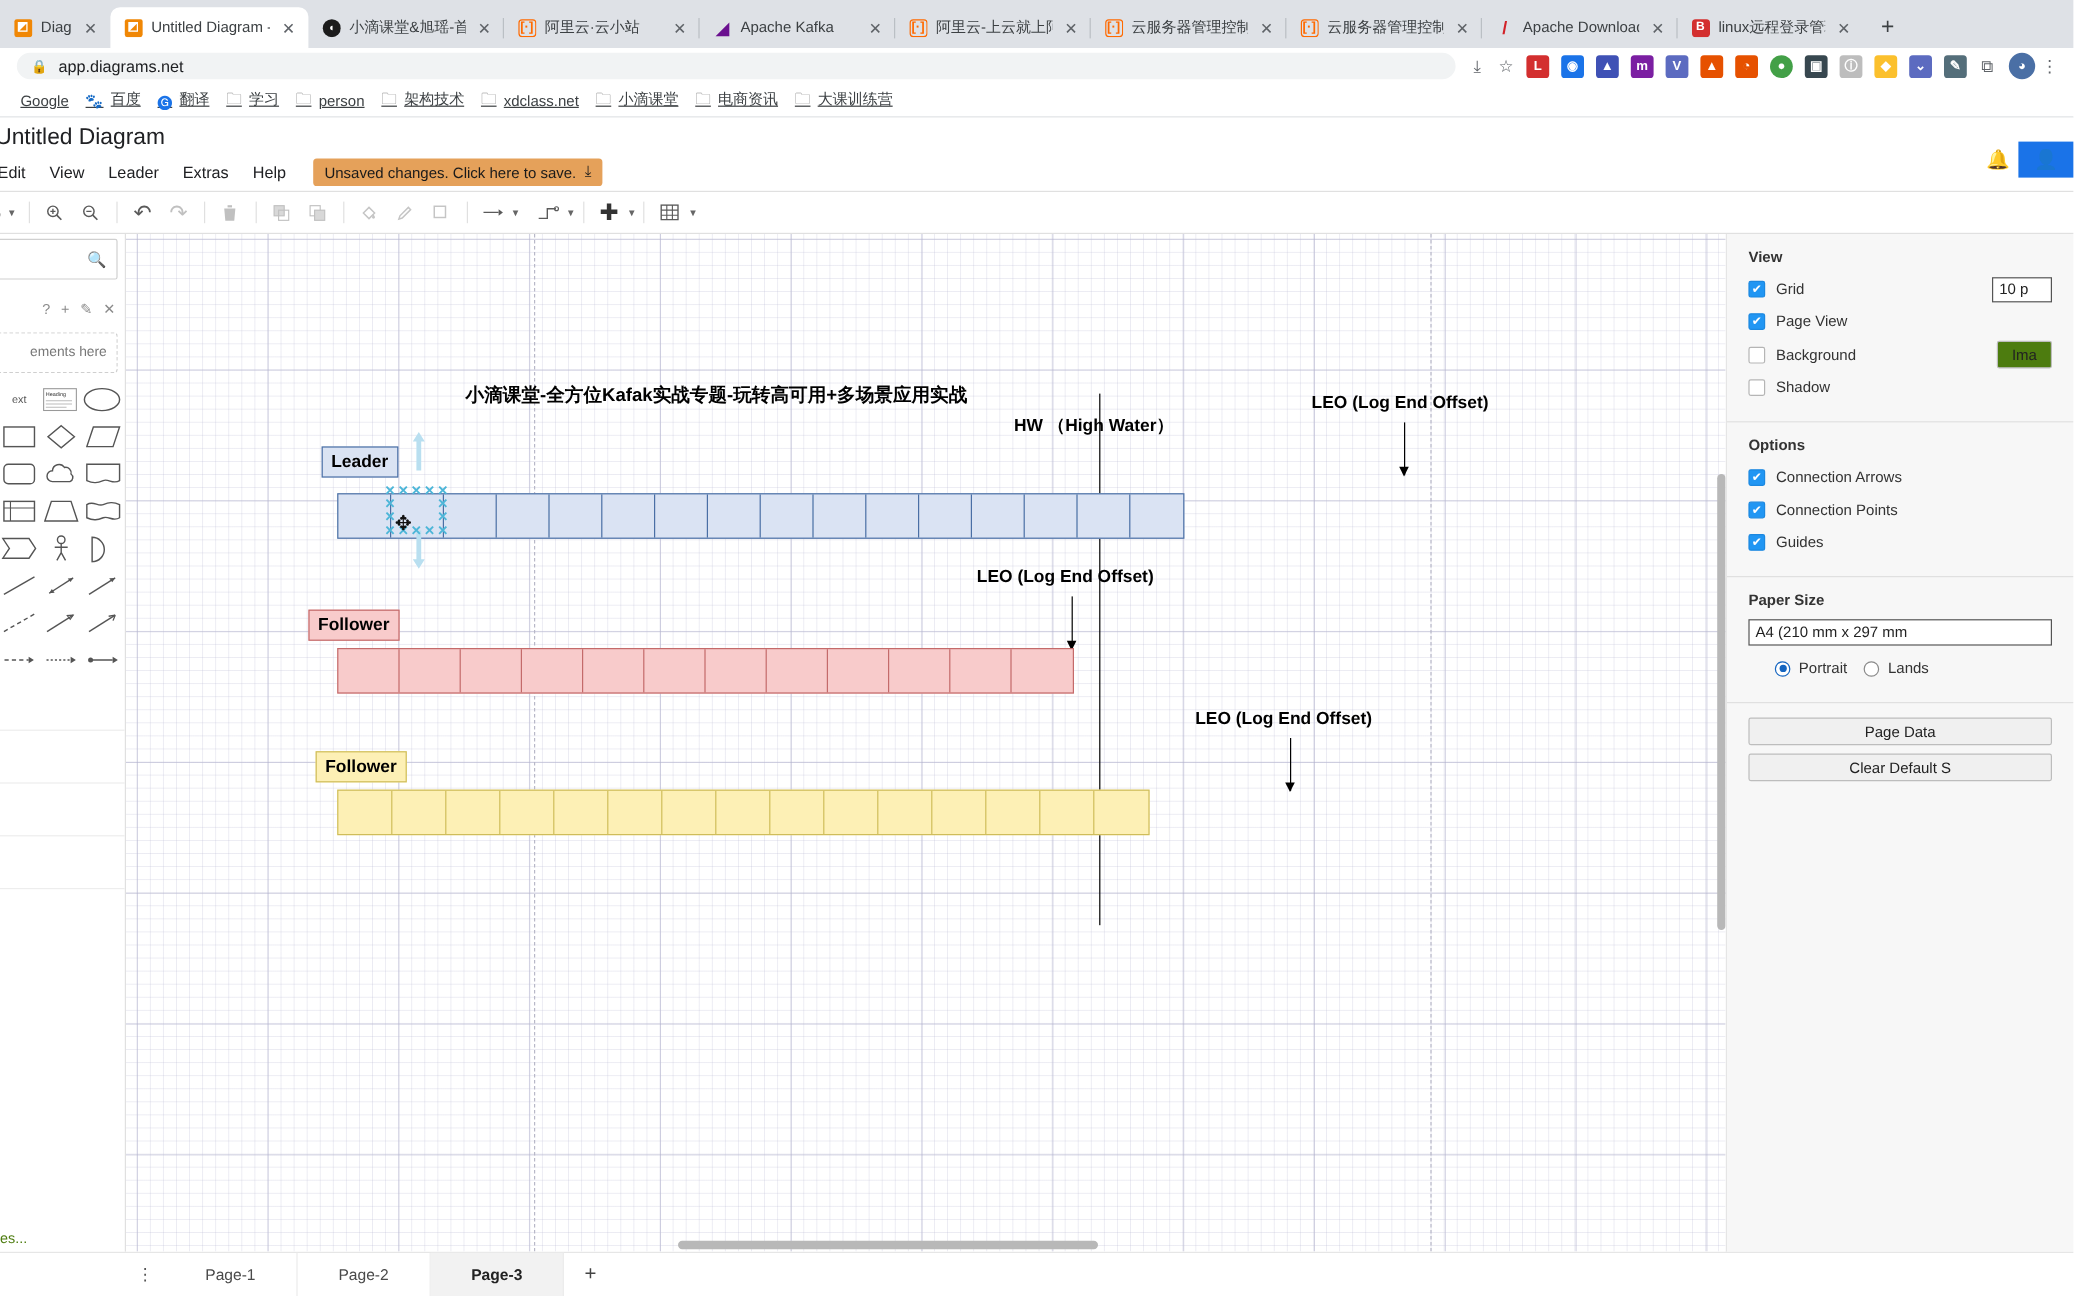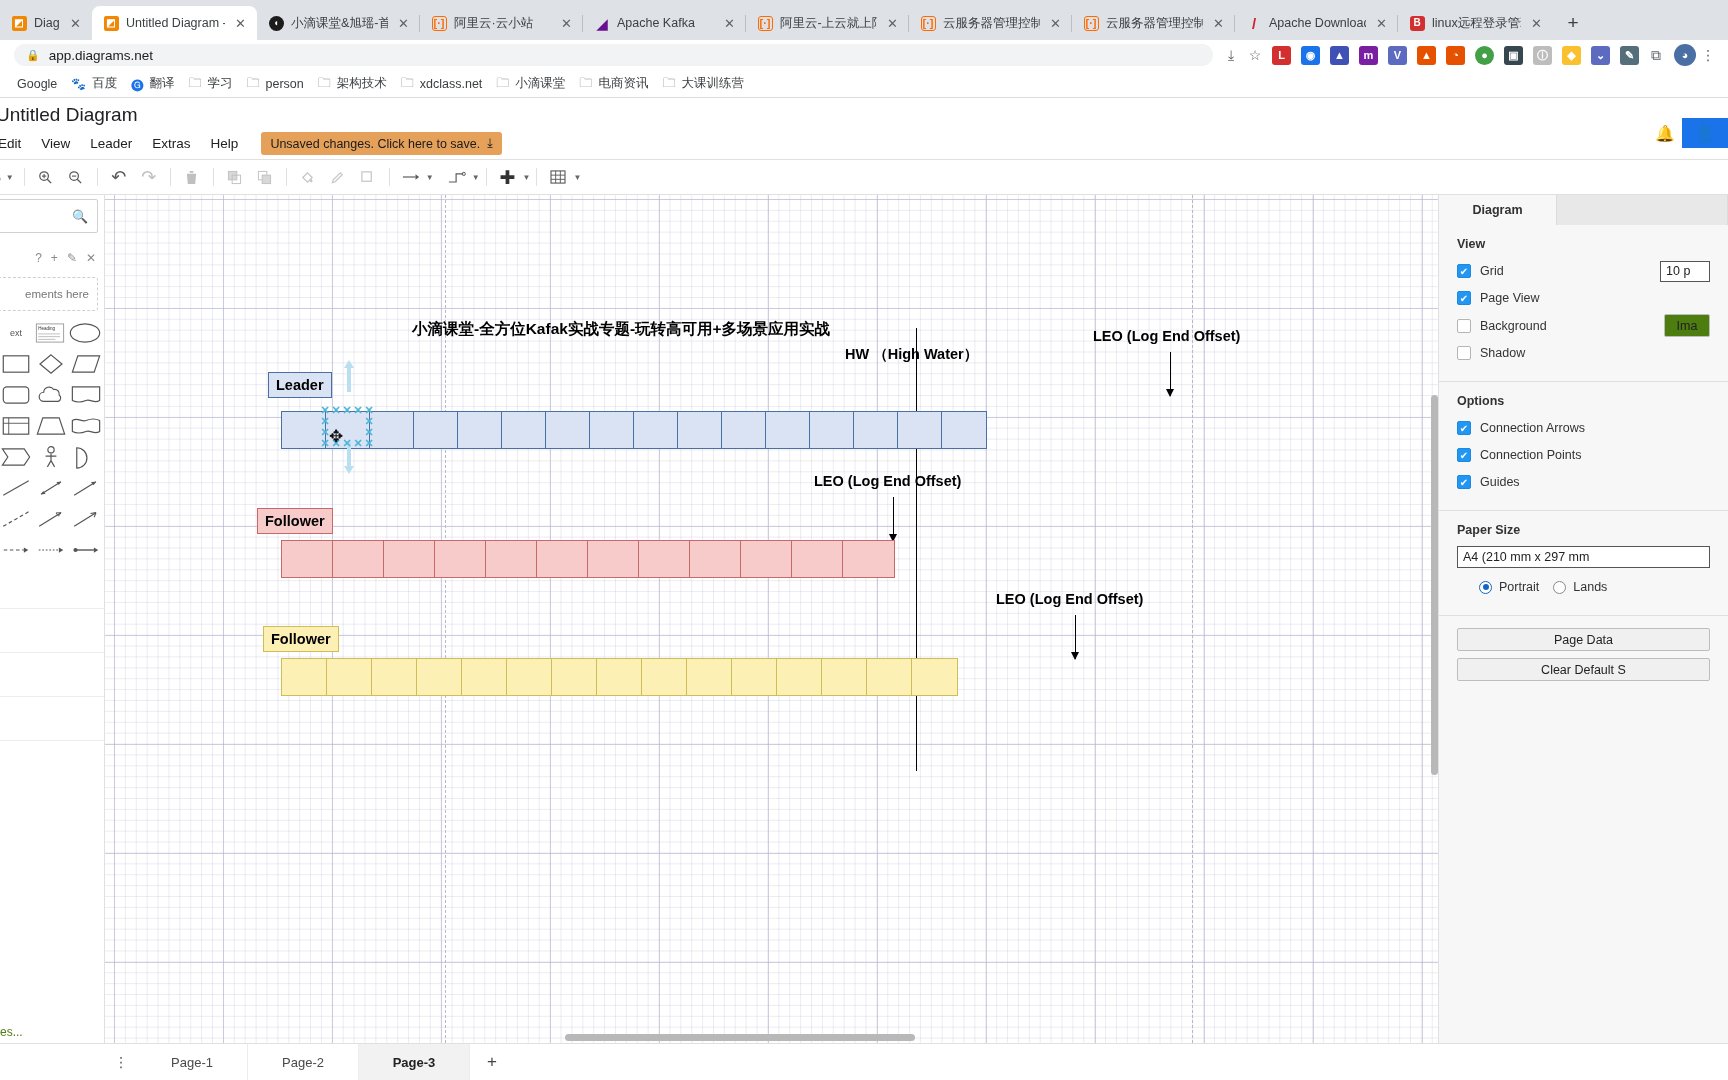--- a/index.html
+++ b/index.html
@@ -114,20 +114,21 @@
   .bookmarks-bar {
     height: 28px;
     background: #ffffff;
     display: flex;
     align-items: center;
     padding: 0 10px;
     gap: 0;
     border-bottom: 1px solid #dadce0;
     font-size: 12.5px;
     color: #3c4043;
+    text-decoration: underline;
   }
   .bm {
     display: flex; align-items: center; gap: 6px;
     padding: 2px 7px; white-space: nowrap; border-radius: 4px;
   }
   .bm-folder { color: #8a8a8a; font-size: 13px; }
   .bm-ico { font-size: 12px; }
 
   
   .app {
@@ -868,21 +869,21 @@
       <div class="sp-blockrow"></div>
       <div class="sp-blockrow"></div>
       <div class="sp-footer">es...</div>
     </div>
 
     <div class="canvas-wrap">
       <div class="canvas-grid"></div>
       <div class="page-break" style="left:340px"></div>
       <div class="page-break" style="left:1087px"></div>
 
-      <div class="dg-title" style="left:283px; top:124px; font-size:15.5px;margin-left:24px;">小滴课堂-全方位Kafak实战专题-玩转高可用+多场景应用实战</div>
+      <div class="dg-title" style="left:283px; top:124px; font-size:15.5px;">小滴课堂-全方位Kafak实战专题-玩转高可用+多场景应用实战</div>
 
       <div class="dg-note" style="left:740px; top:114px;margin-top:36px;">HW （High Water）</div>
       <div class="hw-line" style="left:811px; top:133px; height:443px;"></div>
 
       <div class="dg-label" style="left:163px; top:177px; background:#dae3f3; border:1px solid #4a6fa5;">Leader</div>
 
       <div class="bar" style="left:176px; top:216px; height:36px; border-color:#4a6fa5; background:#dae3f3;">
         <div class="cell" style="width:44px;border-color:#4a6fa5"></div>
         <div class="cell" style="width:44px;border-color:#4a6fa5"></div>
         <div class="cell" style="width:44px;border-color:#4a6fa5"></div>
@@ -980,24 +981,20 @@
         <div class="cell" style="width:45px;border-color:#cfbd5a"></div>
         <div class="cell" style="width:45px;border-color:#cfbd5a"></div>
         <div class="cell" style="width:45px;border-color:#cfbd5a"></div>
       </div>
 
       <div class="vscroll"></div>
       <div class="hscroll"></div>
     </div>
 
     <div class="format-panel">
-      <div class="fp-tabs">
-        <div class="fp-tab active" style="flex:0 0 118px">Diagram</div>
-        <div class="fp-tab"></div>
-      </div>
 
       <div class="fp-section">
         <div class="fp-h">View</div>
 
         <div class="fp-row">
           <span class="fp-check on">✔</span>
           <span class="fp-lbl">Grid</span>
           <span class="fp-spacer"></span>
           <span class="fp-input" style="width:50px">10 p</span>
         </div>

